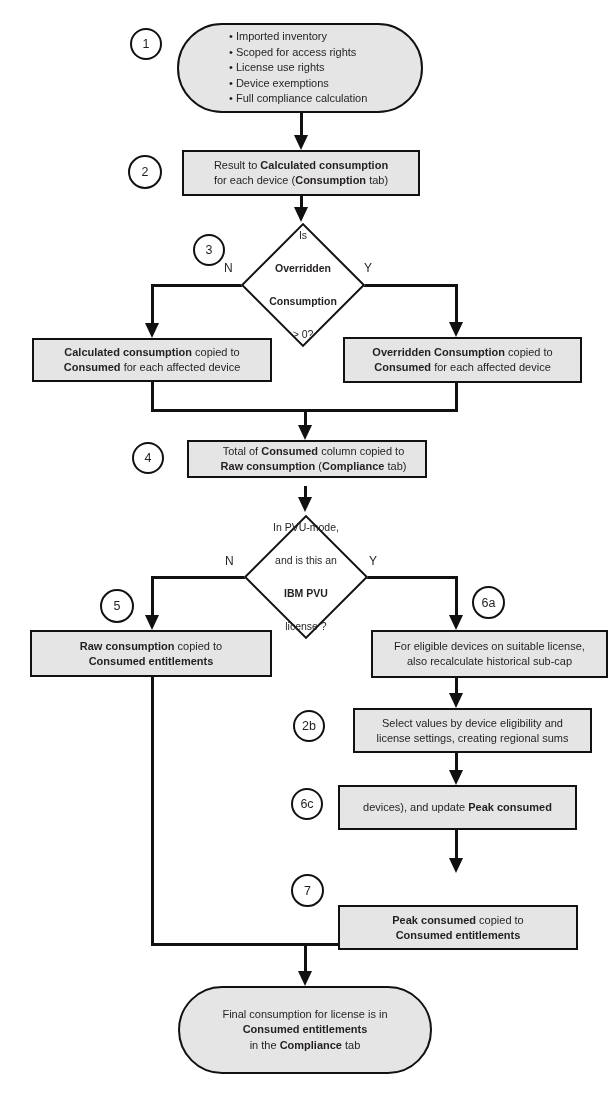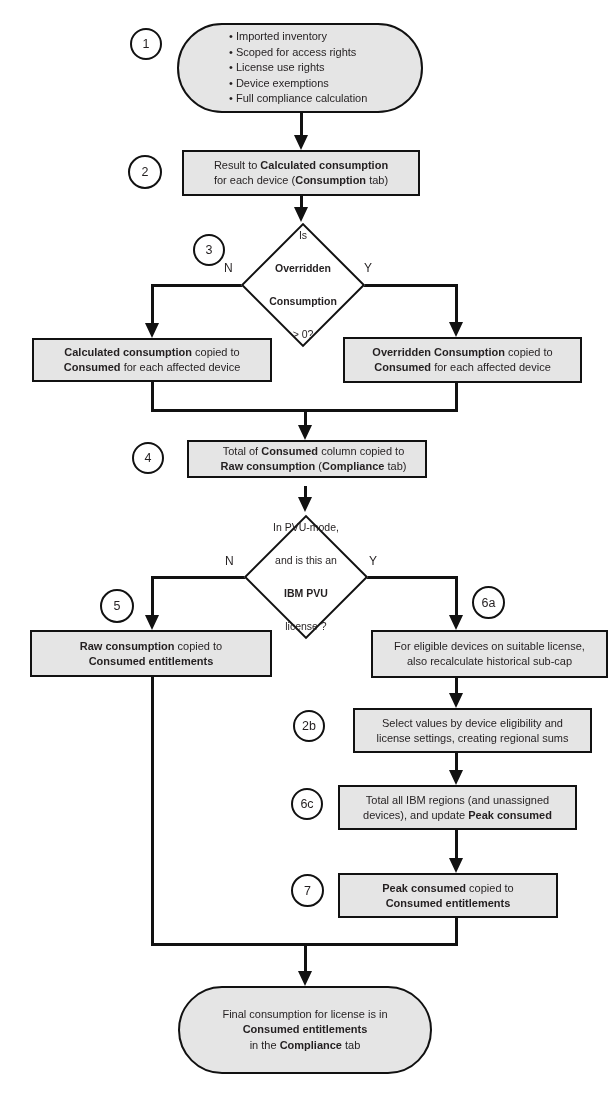--- a/index.html
+++ b/index.html
@@ -168,24 +168,23 @@
     </div>
   <div class="box" style="left:338px;top:630px;width:237px;height:48px;margin-left:33px;">
       <div class="tl"><span>For eligible devices on suitable license,</span></div>
       <div class="tl"><span>also recalculate historical sub-cap</span></div>
     </div>
   <div class="box" style="left:353px;top:708px;width:239px;height:45px;">
       <div class="tl"><span>Select values by device eligibility and</span></div>
       <div class="tl"><span>license settings, creating regional sums</span></div>
     </div>
   <div class="box" style="left:338px;top:785px;width:239px;height:45px;">
-      <div class="tl"><span>Total all IBM regions (and unassigned</span></div>
       <div class="tl"><span>devices), and update </span><span class="b">Peak consumed</span></div>
     </div>
-  <div class="box" style="left:338px;top:873px;width:220px;height:45px;">
+  <div class="box" style="left:338px;top:905px;width:240px;height:45px;">
       <div class="tl"><span class="b">Peak consumed</span><span> copied to</span></div>
       <div class="tl"><span class="b">Consumed entitlements</span></div>
     </div>
 
   <div class="box stadium" style="left:178px;top:986px;width:254px;height:88px;line-height:15.5px;">
       <div class="tl"><span>Final consumption for license is in</span></div>
       <div class="tl"><span class="b">Consumed entitlements</span></div>
       <div class="tl"><span>in the </span><span class="b">Compliance</span><span> tab</span></div>
     </div>
 

